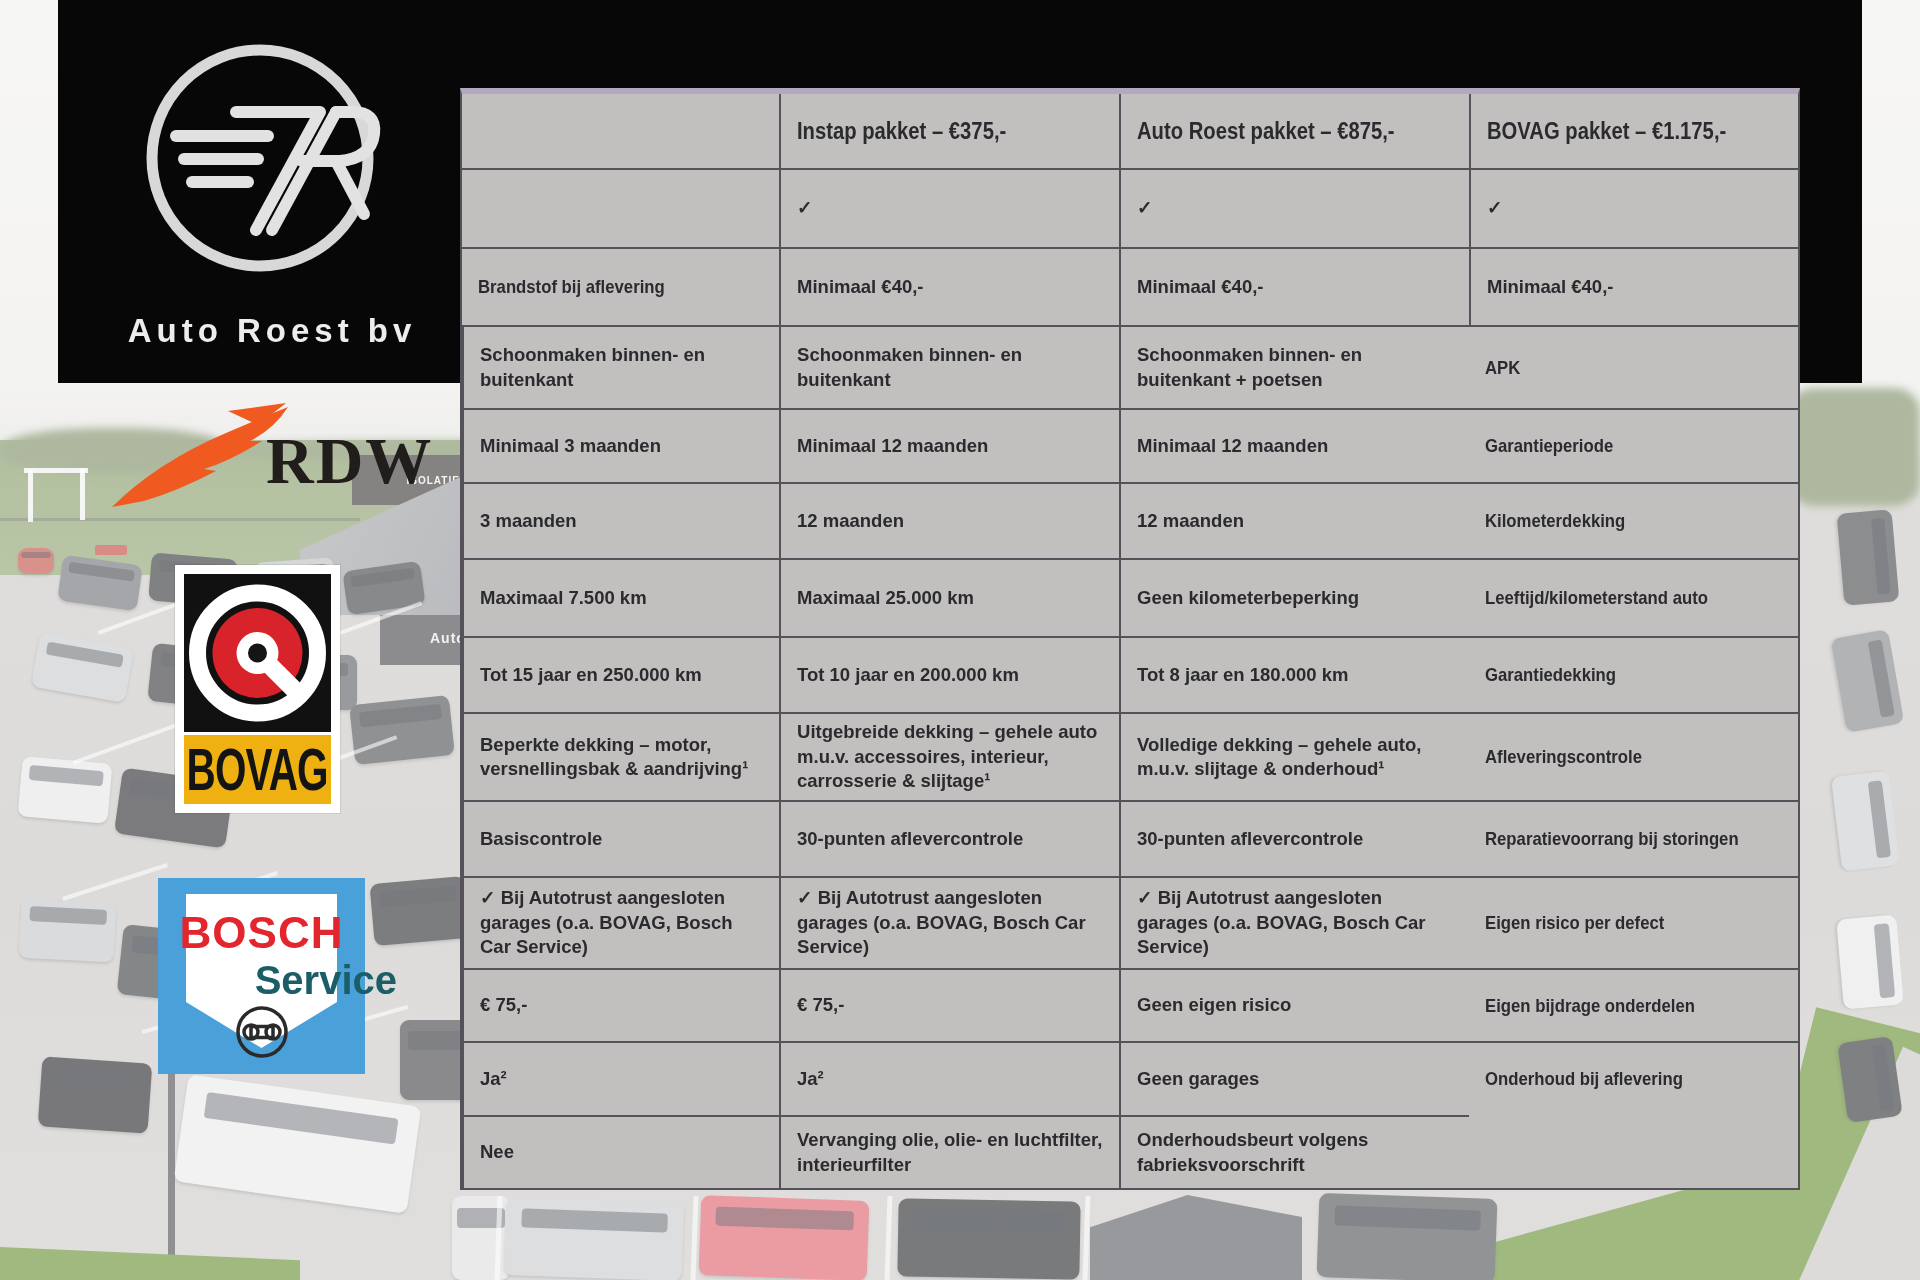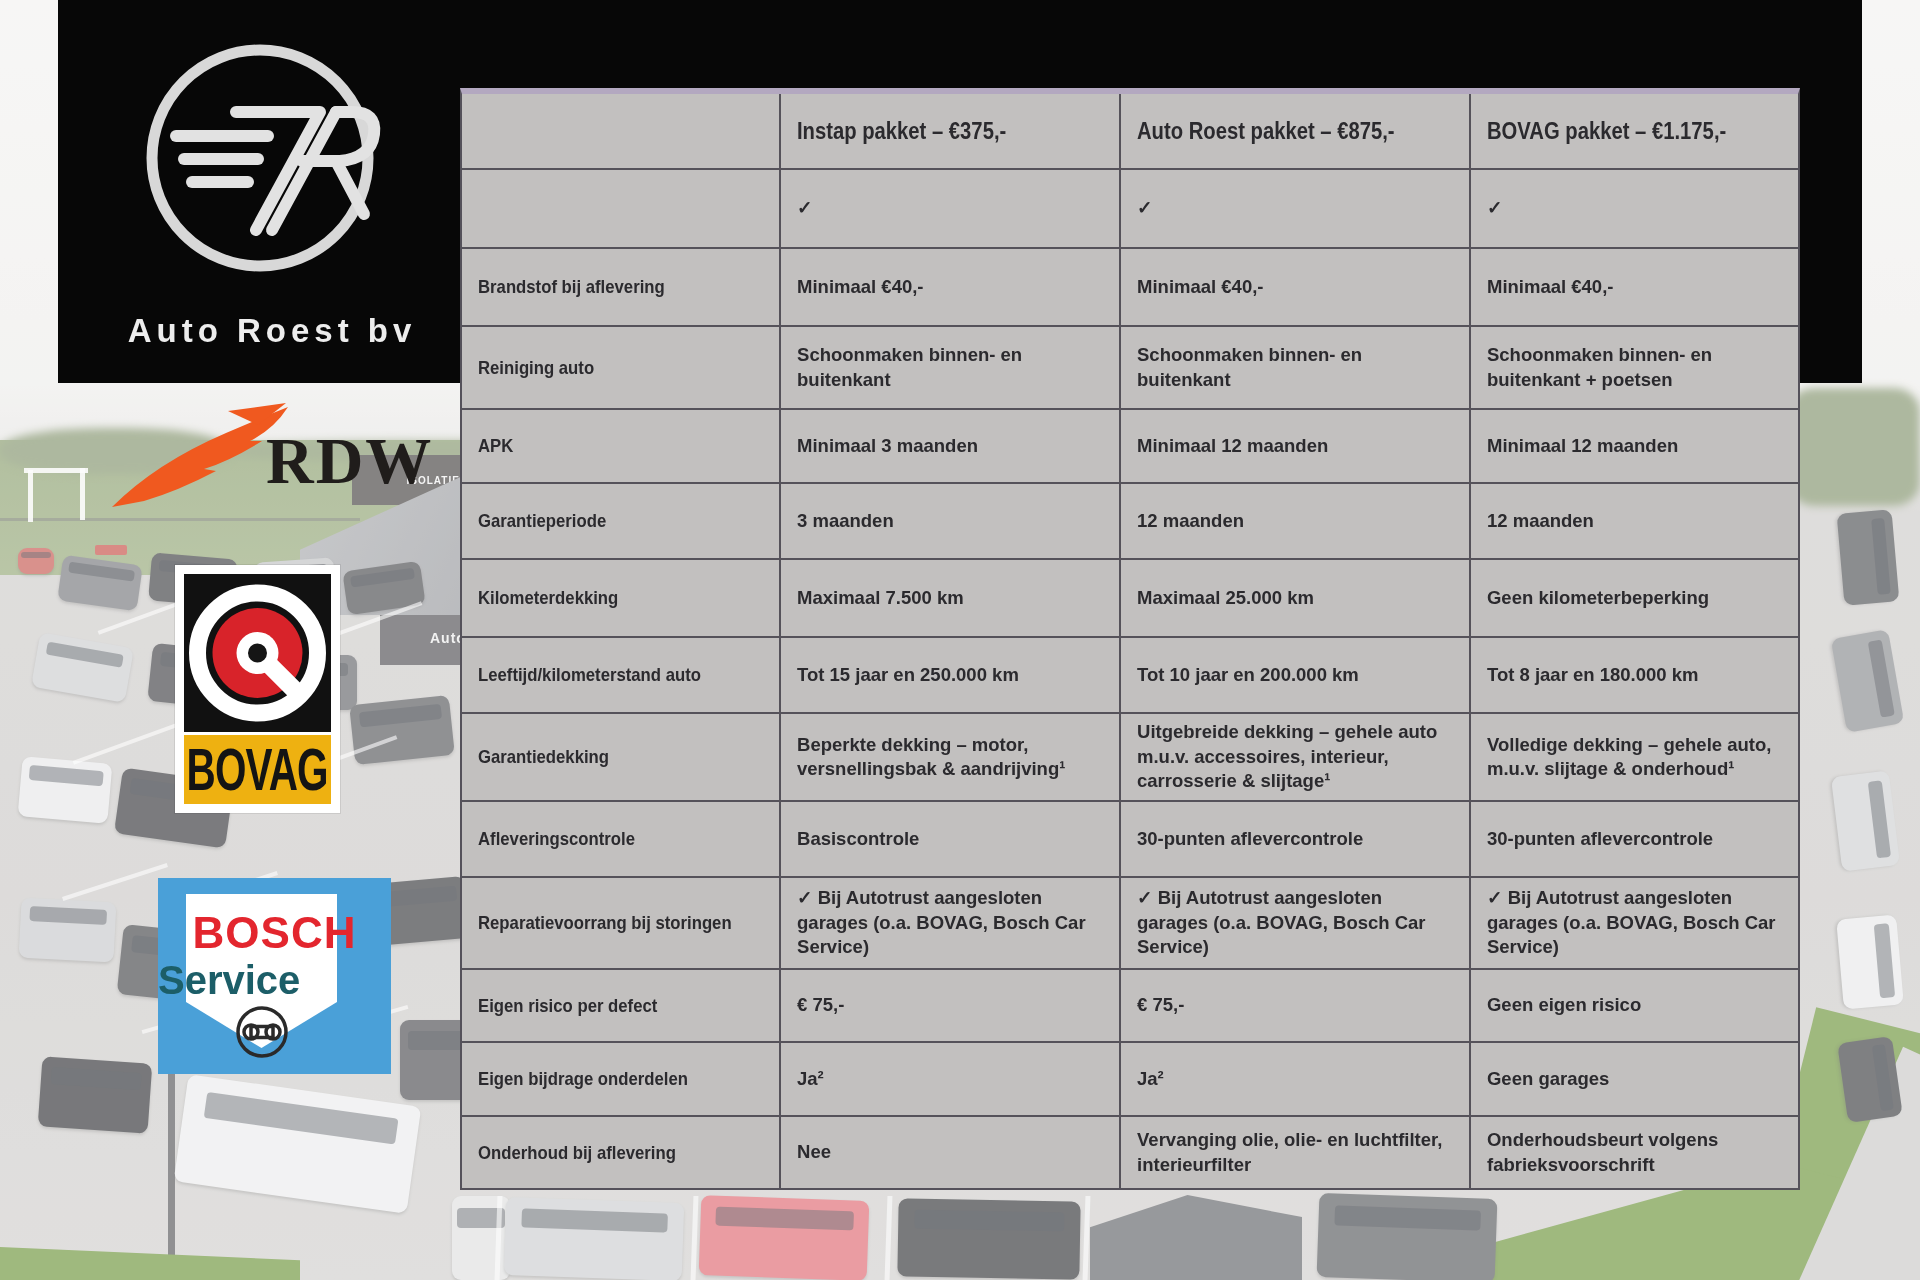--- a/index.html
+++ b/index.html
@@ -54,25 +54,25 @@
   
   .rdw{left:108px;top:393px;width:300px;height:120px;z-index:6;}
   .rdw .serif{position:absolute;left:158px;top:14px;font-family:"Liberation Serif",serif;
     font-weight:700;font-size:66px;color:#201d1b;letter-spacing:2px;margin-top:16px;}
   .bovag{left:175px;top:565px;width:165px;height:248px;background:#fff;z-index:6;
     box-shadow:0 0 0 1px rgba(0,0,0,.08);}
   .bovag .yellow{position:absolute;left:9px;right:9px;top:170px;bottom:9px;background:#eeb111;
     display:flex;align-items:center;justify-content:center;}
   .bovag .word{font-size:46px;font-weight:800;color:#141414;letter-spacing:-1px;
     transform:scale(.88,1.28);}
-  .bosch{left:158px;top:878px;width:233px;height:196px;background:#4aa0d8;z-index:6;}
+  .bosch{left:158px;top:878px;width:207px;height:196px;background:#4aa0d8;z-index:6;}
   .bosch .word1{position:absolute;left:0;width:100%;top:30px;text-align:center;
     font-size:44px;font-weight:800;color:#e3262e;letter-spacing:1px;}
-  .bosch .word2{position:absolute;left:0;width:100%;top:80px;text-align:left;
-    font-size:40px;font-weight:700;color:#1c5e68;}
+  .bosch .word2{position:absolute;left:0;width:100%;top:80px;text-align:right;
+    font-size:40px;font-weight:700;color:#1c5e68;padding-left:32px;}
 </style>
 </head>
 <body>
 
 <div class="canvas">
 
   <div class="abs" style="left:0;top:0;width:1920px;height:1280px;">
     <div class="abs field" style="left:0;top:440px;width:980px;height:135px;"></div>
     <div class="abs treeline" style="left:0;top:428px;width:230px;height:46px;"></div>
     <div class="abs treeline" style="left:210px;top:440px;width:500px;height:22px;opacity:.8;"></div>
@@ -232,23 +232,20 @@
       </div>
       <div class="cell val vline">✓</div>
       <div class="cell val vline">✓</div>
       <div class="cell val vline">✓</div>
       <div class="cell label">
         <span class="tx">Brandstof bij aflevering</span>
       </div>
       <div class="cell val vline">Minimaal €40,-</div>
       <div class="cell val vline">Minimaal €40,-</div>
       <div class="cell val vline">Minimaal €40,-</div>
-      <div class="cell label">
-        <span class="tx">Reiniging auto</span>
-      </div>
       <div class="cell val vline">Schoonmaken binnen- en buitenkant</div>
       <div class="cell val vline">Schoonmaken binnen- en buitenkant</div>
       <div class="cell val vline">Schoonmaken binnen- en buitenkant + poetsen</div>
       <div class="cell label">
         <span class="tx">APK</span>
       </div>
       <div class="cell val vline">Minimaal 3 maanden</div>
       <div class="cell val vline">Minimaal 12 maanden</div>
       <div class="cell val vline">Minimaal 12 maanden</div>
       <div class="cell label">

